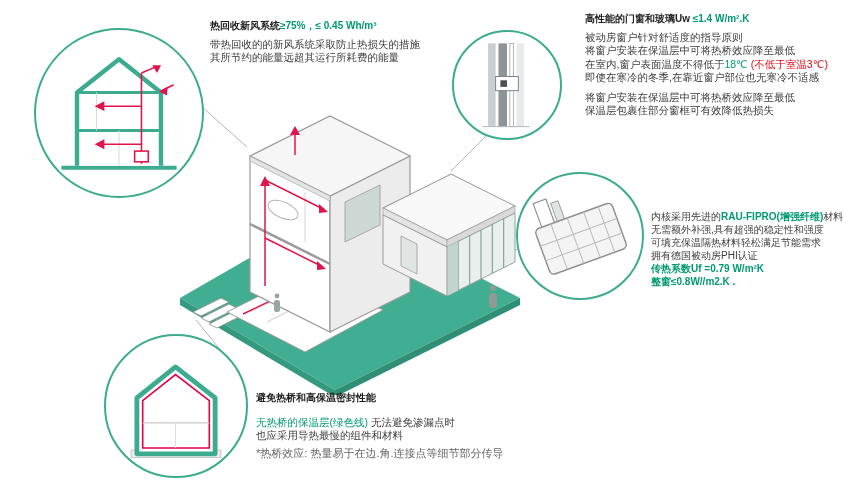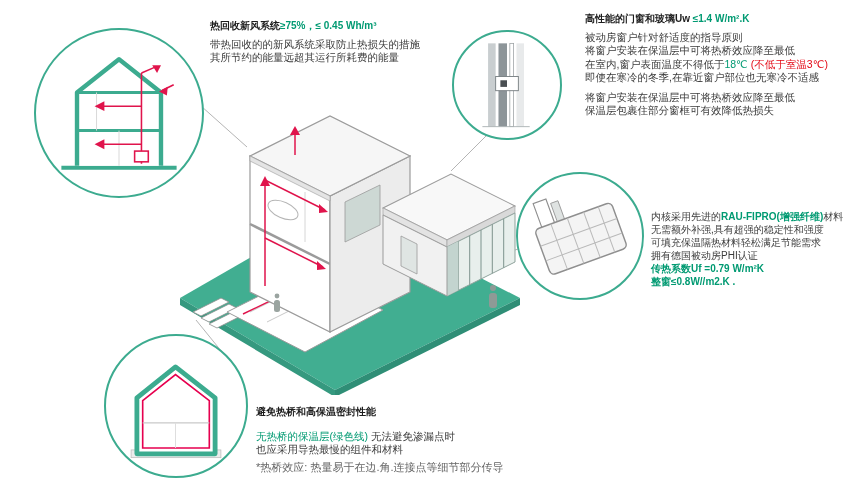--- a/index.html
+++ b/index.html
@@ -29,21 +29,21 @@
   .footnote { font-size:11px; color:#666; line-height:11px; margin-top:5px; white-space:nowrap; }
   
   .c-vent { left:34px; top:28px; width:170px; height:170px; }
   .c-sect { left:452px; top:30px; width:110px; height:110px; }
   .c-prof { left:516px; top:172px; width:128px; height:128px; }
   .c-insu { left:104px; top:334px; width:144px; height:144px; }
   
   .hrv-text     { left:210px; top:20px;  width:290px; }
   .windows-text { left:585px; top:13px;  width:278px; }
   .profile-text { left:651px; top:210px; width:212px; }
-  .thermal-text { left:256px; top:406px; width:330px; }
+  .thermal-text { left:256px; top:392px; width:330px; }
 </style>
 </head>
 <body>
 
 <div class="canvas">
 
   <svg class="connectors" width="865" height="492">
     <g stroke="#b5b5b5" stroke-width="1">
       <line x1="201" y1="106" x2="247" y2="147"></line>
       <line x1="487" y1="135" x2="451" y2="171"></line>

